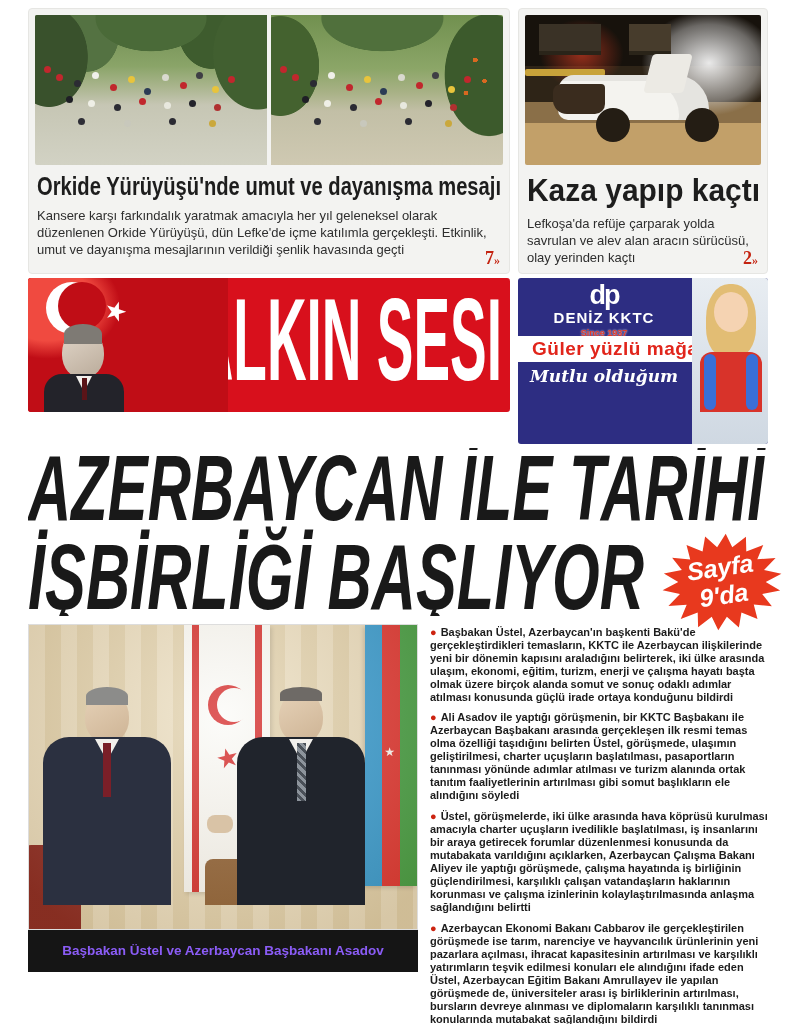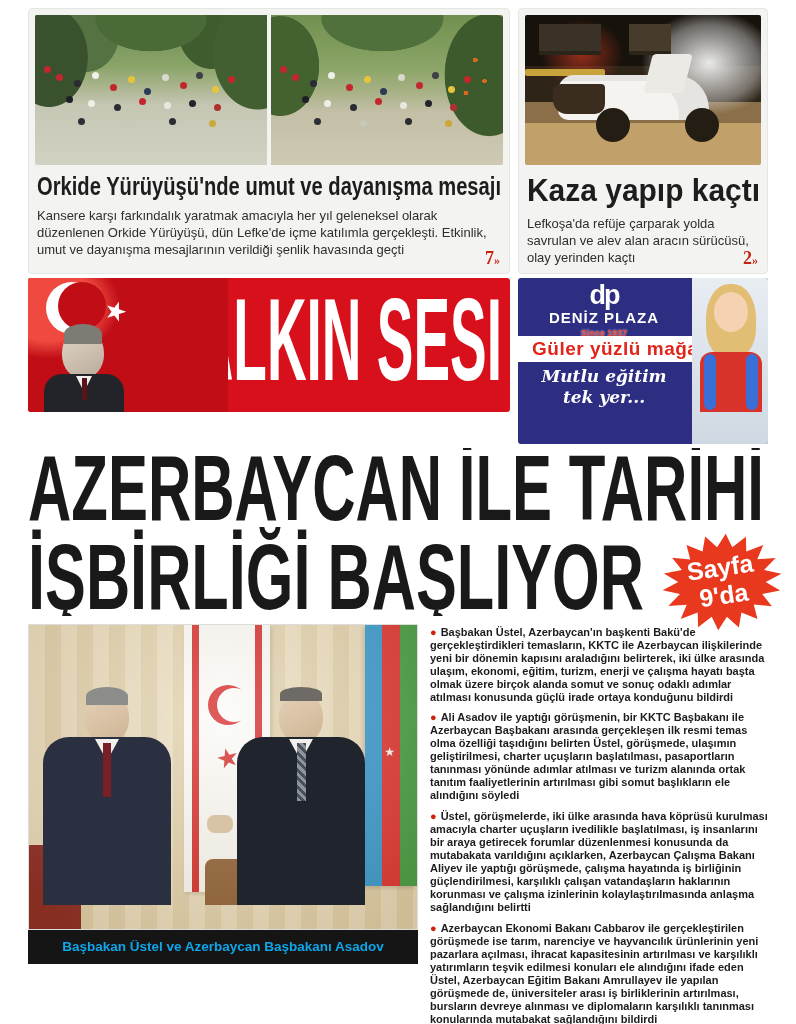--- a/index.html
+++ b/index.html
@@ -91,21 +91,21 @@
   .ad-tag{position:absolute;left:0;top:88px;width:172px;text-align:center;
     font-family:"DejaVu Serif",serif;font-style:italic;font-weight:bold;font-size:17px;line-height:1.25;}
   .girl{position:absolute;right:0;top:0;width:76px;height:100%;z-index:2;
     background:linear-gradient(#e8edf2,#cfd8e2);}
   .g-hair{position:absolute;left:14px;top:6px;width:50px;height:74px;border-radius:46% 46% 40% 40%;background:#e2bd74;}
   .g-face{position:absolute;left:22px;top:14px;width:34px;height:40px;border-radius:50%;background:#f5d3b2;}
   .g-shirt{position:absolute;left:8px;top:74px;width:62px;height:60px;border-radius:12px 12px 0 0;background:#d8332a;}
   .g-strap{position:absolute;top:76px;width:12px;height:56px;border-radius:6px;background:#3a6fd8;}
   .s1{left:12px;} .s2{left:54px;}
   
-  .lead{position:relative;margin-top:4px;height:168px;}
+  .lead{position:relative;margin-top:4px;height:168px;font-style:italic;}
   .burst{position:absolute;right:-16px;top:84px;width:124px;height:100px;transform:rotate(-8deg);}
   .burst text{fill:#fff;font-weight:bold;font-size:25px;text-anchor:middle;font-family:"Liberation Sans",sans-serif;}
   
   .row4{margin-top:8px;}
   .meet-col{width:390px;margin-right:12px;flex:none;}
   .meet{height:306px;position:relative;overflow:hidden;border:1px solid #ddd;box-sizing:border-box;
     background:repeating-linear-gradient(90deg, #ecdfc2 0 16px, #e2d2ae 16px 32px);}
   .meet::after{content:"";position:absolute;inset:0;background:radial-gradient(circle at 50% 30%, rgba(255,255,255,.25), rgba(120,90,40,.18) 90%);}
   .flag-trnc{position:absolute;left:40%;top:0;width:86px;height:88%;background:#fbfbf8;box-shadow:2px 2px 4px rgba(0,0,0,.15);}
   .t-stripe{position:absolute;top:0;height:100%;width:7px;background:#d42626;}
@@ -125,21 +125,21 @@
   .fig-l .torso{background:#2b3040;}
   .fig-r .torso{background:#20242c;}
   .torso::before{content:"";position:absolute;left:52px;top:2px;border-left:12px solid transparent;
     border-right:12px solid transparent;border-top:22px solid #f2f0ec;}
   .fig-l .torso::after{content:"";position:absolute;left:60px;top:6px;width:8px;height:54px;background:#7a1f28;}
   .fig-r .torso::after{content:"";position:absolute;left:60px;top:6px;width:9px;height:58px;
     background:repeating-linear-gradient(45deg,#8d949c 0 3px,#4a5058 3px 6px);}
   .shake{position:absolute;left:178px;bottom:96px;width:26px;height:18px;border-radius:8px;background:#d9c3a6;z-index:2;}
   .chair{position:absolute;left:-12px;bottom:0;width:64px;height:84px;border-radius:14px 20px 0 0;background:#8a2420;}
   .table{position:absolute;left:176px;bottom:24px;width:56px;height:46px;border-radius:8px 8px 0 0;background:#8a5a2e;}
-  .caption{height:34px;background:#151515;color:#0ea5e9;font-weight:bold;font-size:13.5px;
+  .caption{height:42px;background:#151515;color:#8b5cf6;font-weight:bold;font-size:13.5px;
     display:flex;align-items:center;justify-content:center;}
   .bullets{flex:1;padding-top:2px;}
   .bullet{margin:0 0 8px;font-size:11px;font-weight:bold;line-height:1.18;color:#1c1c1c;text-align:left;}
   .dot{color:#cc2310;margin-right:4px;font-size:11px;}
   .dot::before{content:"●";}
   
   .row5{margin-top:10px;}
   .bl{width:390px;margin-right:10px;padding:5px 10px 4px;}
   .br{width:340px;padding:5px 10px 4px;}
   svg text{font-family:"Liberation Sans",sans-serif;}
@@ -204,29 +204,28 @@
           <svg width="356" height="106" viewBox="0 0 356 106">
               <text x="178" y="88" text-anchor="middle" font-size="116" font-weight="bold" fill="#ffffff" textLength="348" lengthAdjust="spacingAndGlyphs">HALKIN SESİ</text>
             </svg>
         </div>
       </div>
     </div>
 
     <div class="ad">
       <div class="ad-left">
         <div class="ad-logo">dp</div>
-        <div class="ad-brand">DENİZ PLAZA</div>
+        <div class="ad-brand">DENİZ KKTC</div>
         <div class="ad-since">Since 1937</div>
       </div>
       <div class="ad-band">
           <span>Güler yüzlü mağaza</span>
         </div>
       <div class="ad-tag">
-        <div>Mutlu eğitim</div>
-        <div>tek yer...</div>
+        <div>Mutlu olduğum</div>
       </div>
       <div class="girl">
         <div class="g-hair"></div>
         <div class="g-face"></div>
         <div class="g-shirt"></div>
         <div class="g-strap s1"></div>
         <div class="g-strap s2"></div>
       </div>
     </div>
   </div>

